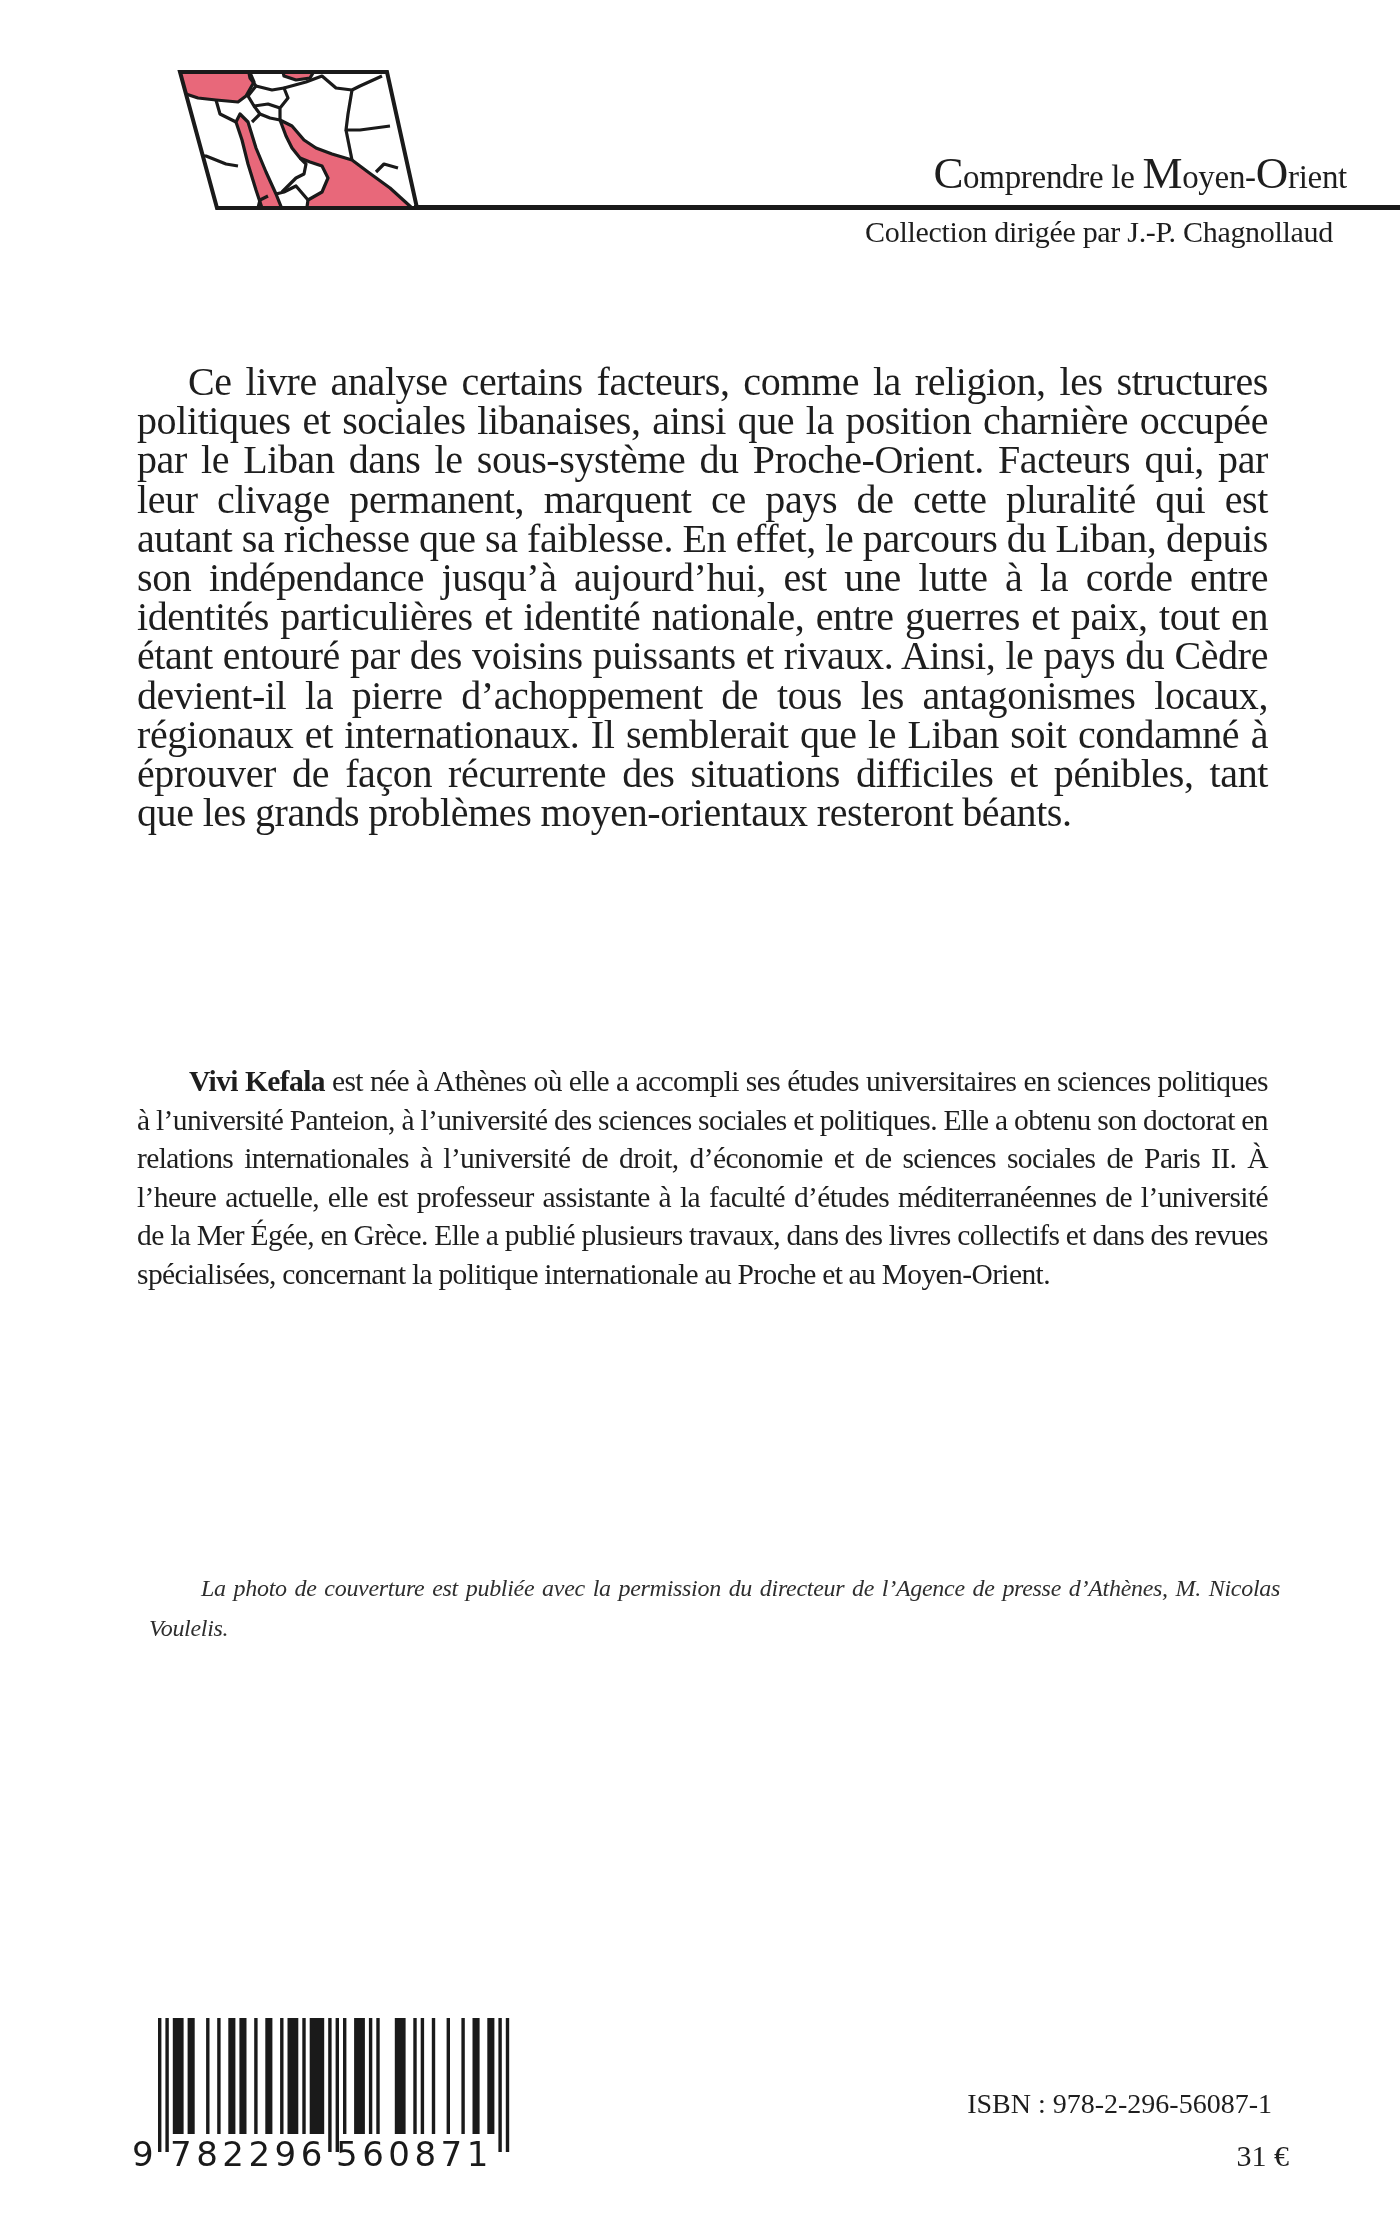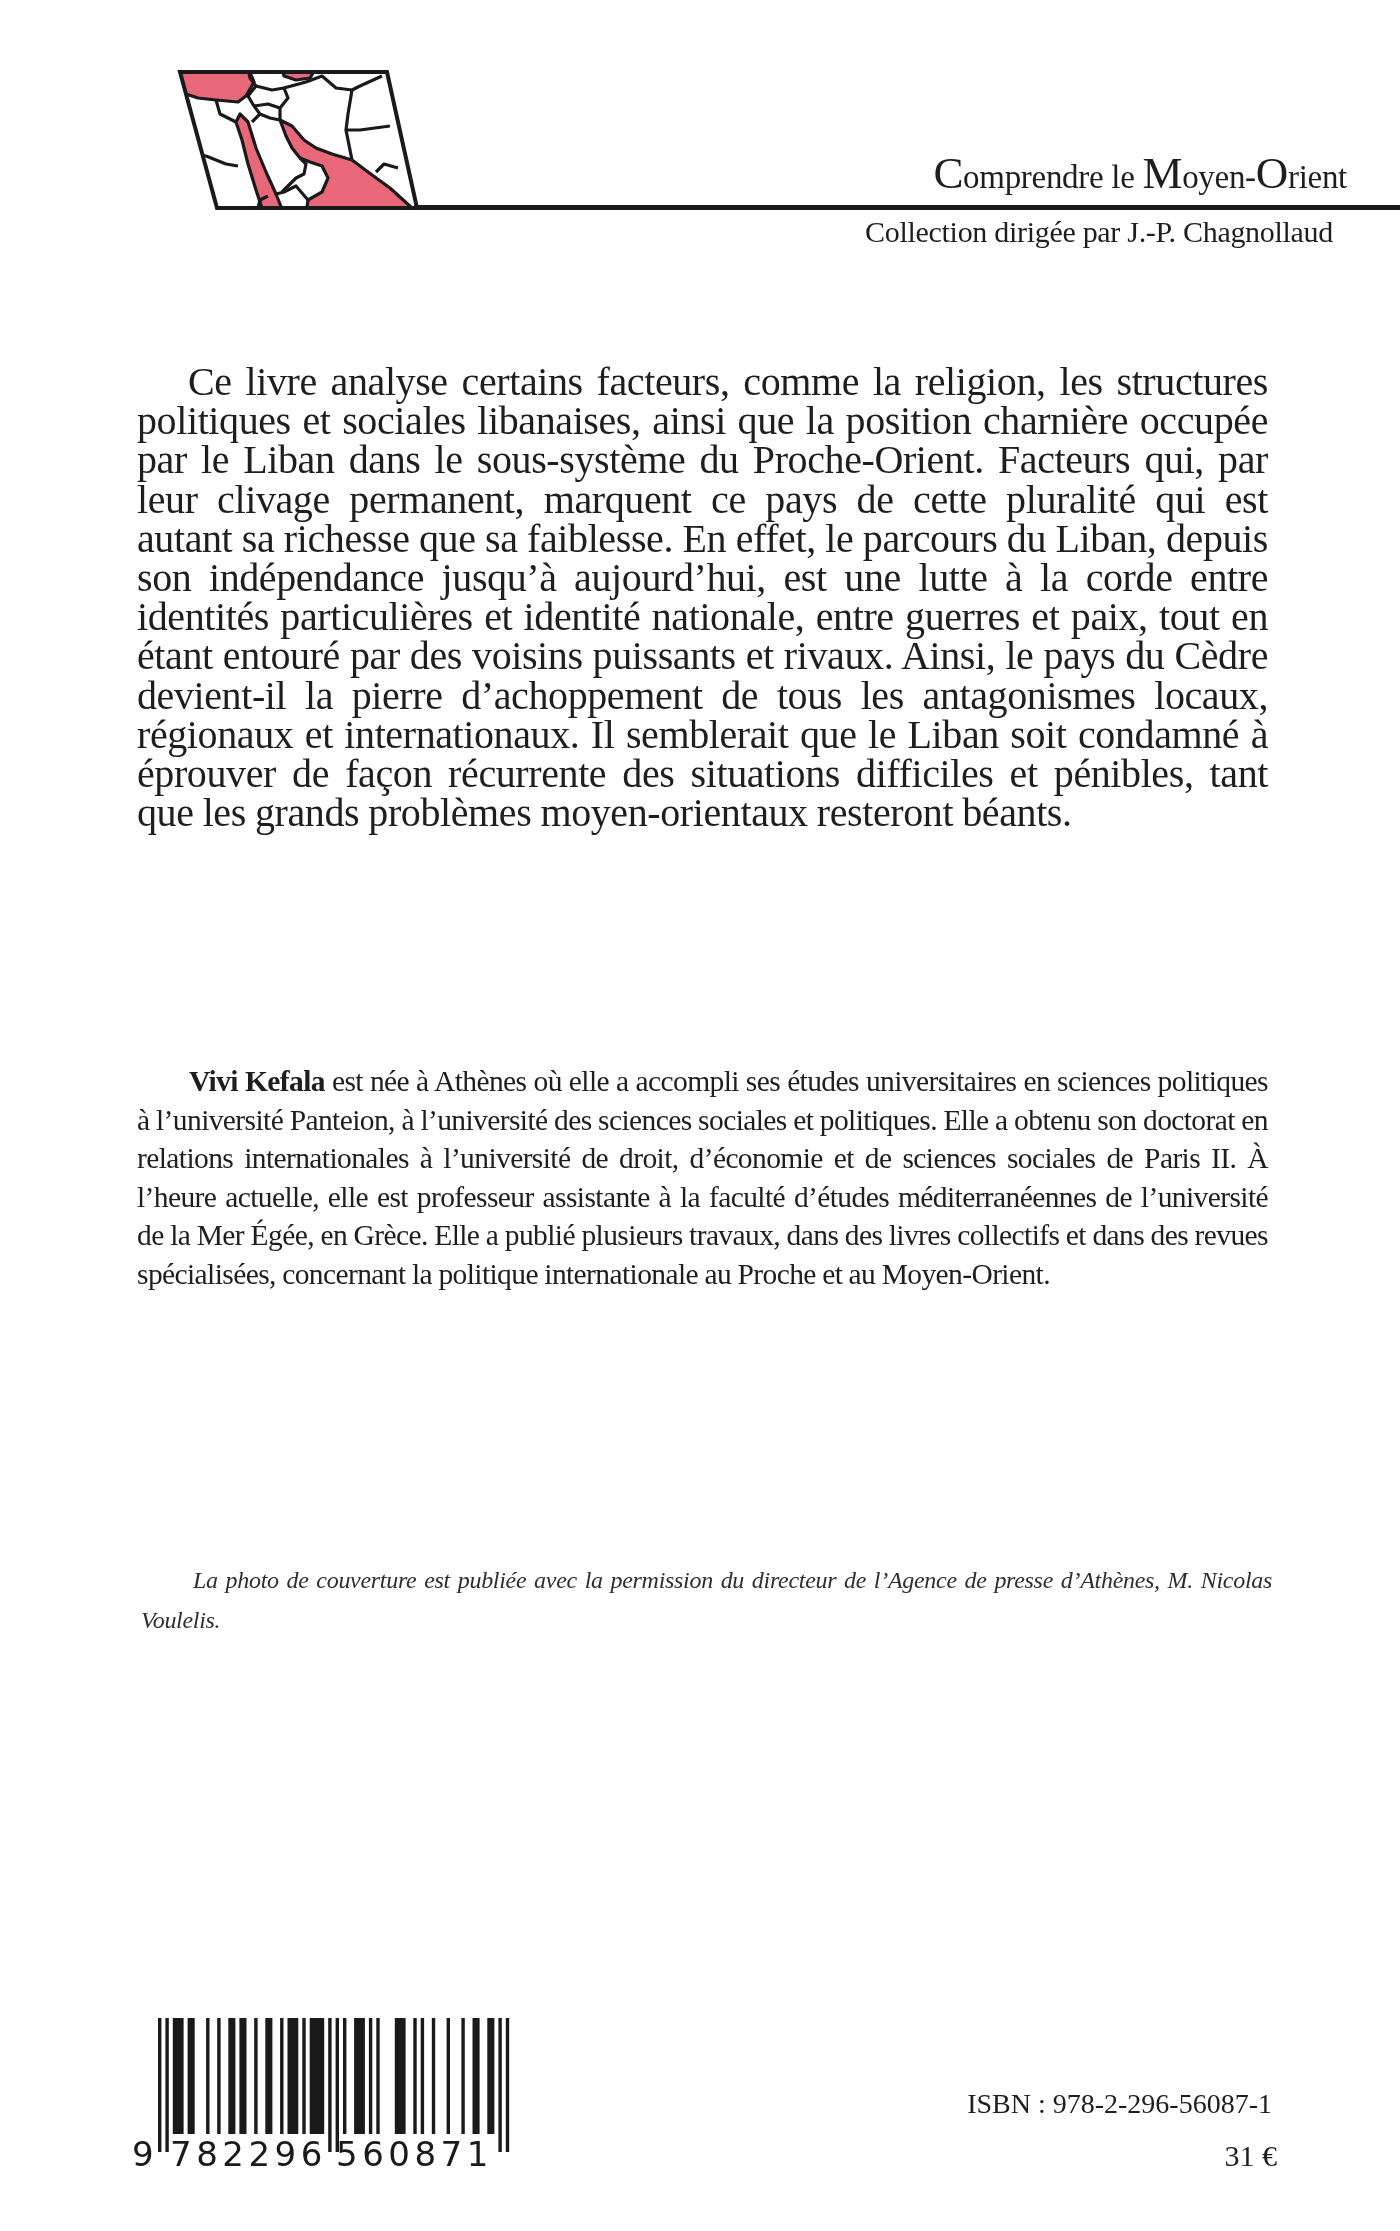--- a/index.html
+++ b/index.html
@@ -43,21 +43,21 @@
     color: #2e2e2e; letter-spacing: -0.3px;
   }
 
   
   #barcode { left: 128px; top: 2014px; width: 385px; height: 160px; }
 
   #isbn {
     right: 128px; top: 2085px; font-size: 28px; line-height: 38px; white-space: nowrap;
   }
   #price {
-    right: 123px; top: 2137px; font-size: 30px; line-height: 38px; white-space: nowrap;
+    right: 111px; top: 2137px; font-size: 30px; line-height: 38px; white-space: nowrap;
   }
 </style>
 </head>
 <body>
 
 <svg id="logo" class="abs" viewBox="0 0 250 146" xmlns="http://www.w3.org/2000/svg">
   <defs>
     <clipPath id="pg">
         <polygon points="4,4 211,4 241,140 41,140"></polygon>
       </clipPath>
@@ -92,21 +92,21 @@
 
 <div id="series-title" class="abs">
   <span class="cap">C</span><span>omprendre le </span><span class="cap">M</span><span>oyen-</span><span class="cap">O</span><span>rient</span>
 </div>
 <div id="series-director" class="abs">Collection dirigée par J.-P. Chagnollaud</div>
 
 <p id="summary" class="abs para" style="margin:0">Ce livre analyse certains facteurs, comme la religion, les structures politiques et sociales libanaises, ainsi que la position charnière occu­pée par le Liban dans le sous-système du Proche-Orient. Facteurs qui, par leur clivage permanent, marquent ce pays de cette pluralité qui est autant sa richesse que sa faiblesse. En effet, le parcours du Liban, depuis son indépendance jusqu’à aujourd’hui, est une lutte à la corde entre identités particulières et identité nationale, entre guerres et paix, tout en étant entouré par des voisins puissants et rivaux. Ainsi, le pays du Cèdre devient-il la pierre d’achoppement de tous les antagonismes locaux, régionaux et internationaux. Il semblerait que le Liban soit condamné à éprouver de façon récurrente des situations difficiles et pénibles, tant que les grands problèmes moyen-orientaux resteront béants.</p>
 
 <p id="bio" class="abs para" style="margin:0"><b>Vivi Kefala</b><span> est née à Athènes où elle a accompli ses études universitaires en sciences politiques à l’université Panteion, à l’université des sciences sociales et politiques. Elle a obtenu son doctorat en relations internationales à l’université de droit, d’économie et de sciences sociales de Paris II. À l’heure actuelle, elle est professeur assistante à la faculté d’études méditerranéennes de l’université de la Mer Égée, en Grèce. Elle a publié plusieurs travaux, dans des livres collectifs et dans des revues spécialisées, concernant la politique internationale au Proche et au Moyen-Orient.</span></p>
 
-<p id="credit" class="abs para" style="margin:4px">La photo de couverture est publiée avec la permission du directeur de l’Agence de presse d’Athènes, M. Nicolas Voulelis.</p>
+<p id="credit" class="abs para" style="margin:12px">La photo de couverture est publiée avec la permission du directeur de l’Agence de presse d’Athènes, M. Nicolas Voulelis.</p>
 
 <svg id="barcode" class="abs" viewBox="0 0 385 160" xmlns="http://www.w3.org/2000/svg">
   <g id="bars">
       <rect x="30.00" y="4" width="3.40" height="134" fill="#1a1a1a"></rect>
       <rect x="37.40" y="4" width="3.40" height="134" fill="#1a1a1a"></rect>
       <rect x="44.80" y="4" width="10.80" height="116" fill="#1a1a1a"></rect>
       <rect x="59.60" y="4" width="7.10" height="116" fill="#1a1a1a"></rect>
       <rect x="78.10" y="4" width="3.40" height="116" fill="#1a1a1a"></rect>
       <rect x="89.20" y="4" width="3.40" height="116" fill="#1a1a1a"></rect>
       <rect x="100.30" y="4" width="7.10" height="116" fill="#1a1a1a"></rect>

